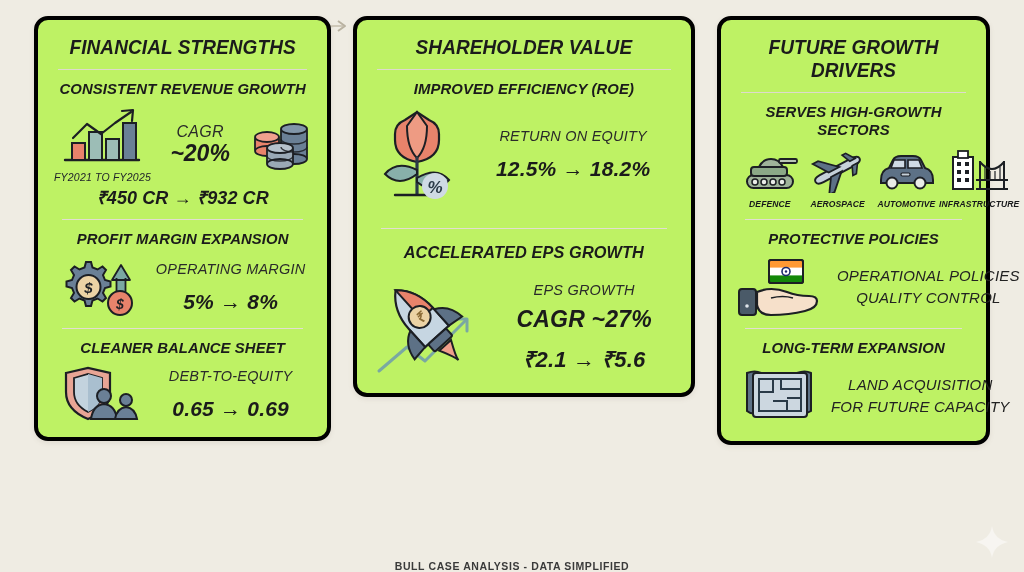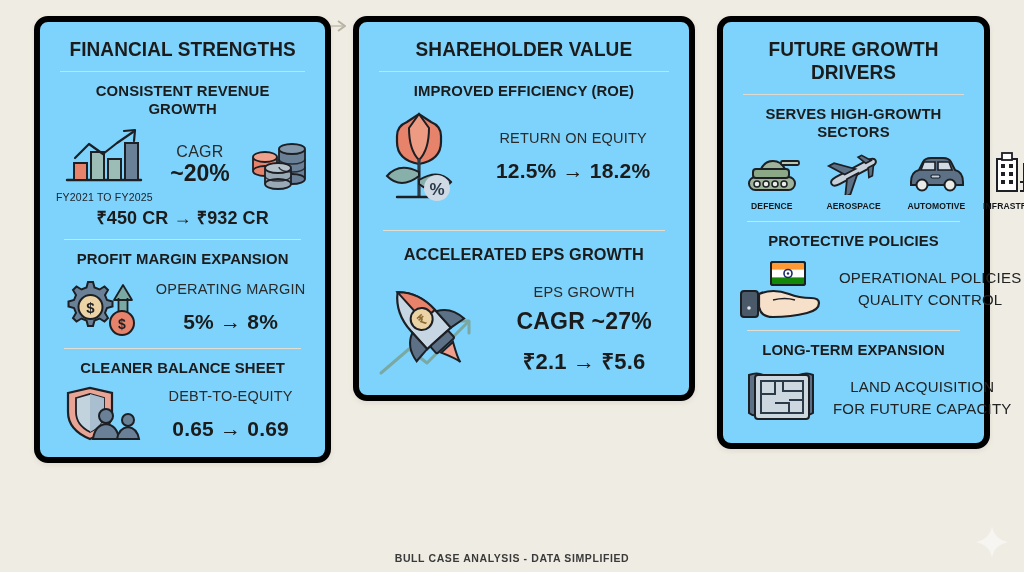--- a/index.html
+++ b/index.html
@@ -32,26 +32,27 @@
 
   
   .cols {
     display: flex;
     gap: 22px;
     padding: 16px 34px 0 34px;
     align-items: flex-start;
     position: relative;
   }
   .card {
-    background: #7dd3fc;
-    border: 6px solid #000000;
+    background: #bef264;
+    border: 4px solid #000000;
     border-radius: 14px;
     box-shadow: 0 2px 5px rgba(120,112,95,0.13);
     padding: 12px 14px 14px 14px;
     position: relative;
+    font-style: italic;
   }
   .card.c1 { width: 306px; }
   .card.c2 { width: 352px; }
   .card.c3 { width: 273px; }
 
   .card-title {
     text-align: center;
     font-size: 20px;
     font-weight: 700;
     letter-spacing: 0.1px;
@@ -98,42 +99,42 @@
   .cagr-num { font-size: 23px; font-weight: 700; margin-top: -1px; }
   .chart-caption {
     font-size: 10.5px;
     letter-spacing: 0.2px;
     color: #20232a;
     margin-top: 3px;
     white-space: nowrap;
   }
 
   
-  .sectors { display: flex; justify-content: space-between; padding: 2px 2px 0 2px; gap: 20px; }
+  .sectors { display: flex; justify-content: space-between; padding: 2px 2px 0 2px; gap: 6px; }
   .sector { display: flex; flex-direction: column; align-items: center; width: 72px; }
   .sector-label {
     font-size: 9px;
     font-weight: 700;
     letter-spacing: 0.1px;
     margin-top: 6px;
     color: #16171a;
     transform: scaleX(0.95);
     white-space: nowrap;
   }
 
   .policy-text { text-align: center; font-size: 15px; line-height: 1.45; color: #222; letter-spacing: 0.2px; }
   .policy-text div { white-space: nowrap; }
 
   
   .connector { position: absolute; pointer-events: none; }
 
   
   .footer {
     position: absolute;
-    left: 0; right: 0; bottom: 8px;
+    left: 0; right: 0; bottom: 0;
     text-align: center;
     font-size: 10.5px;
     letter-spacing: 0.6px;
     color: #3a3a3a;
     font-weight: 600;
   }
   .watermark {
     position: absolute;
     right: 14px; bottom: 12px;
     width: 36px; height: 36px;

